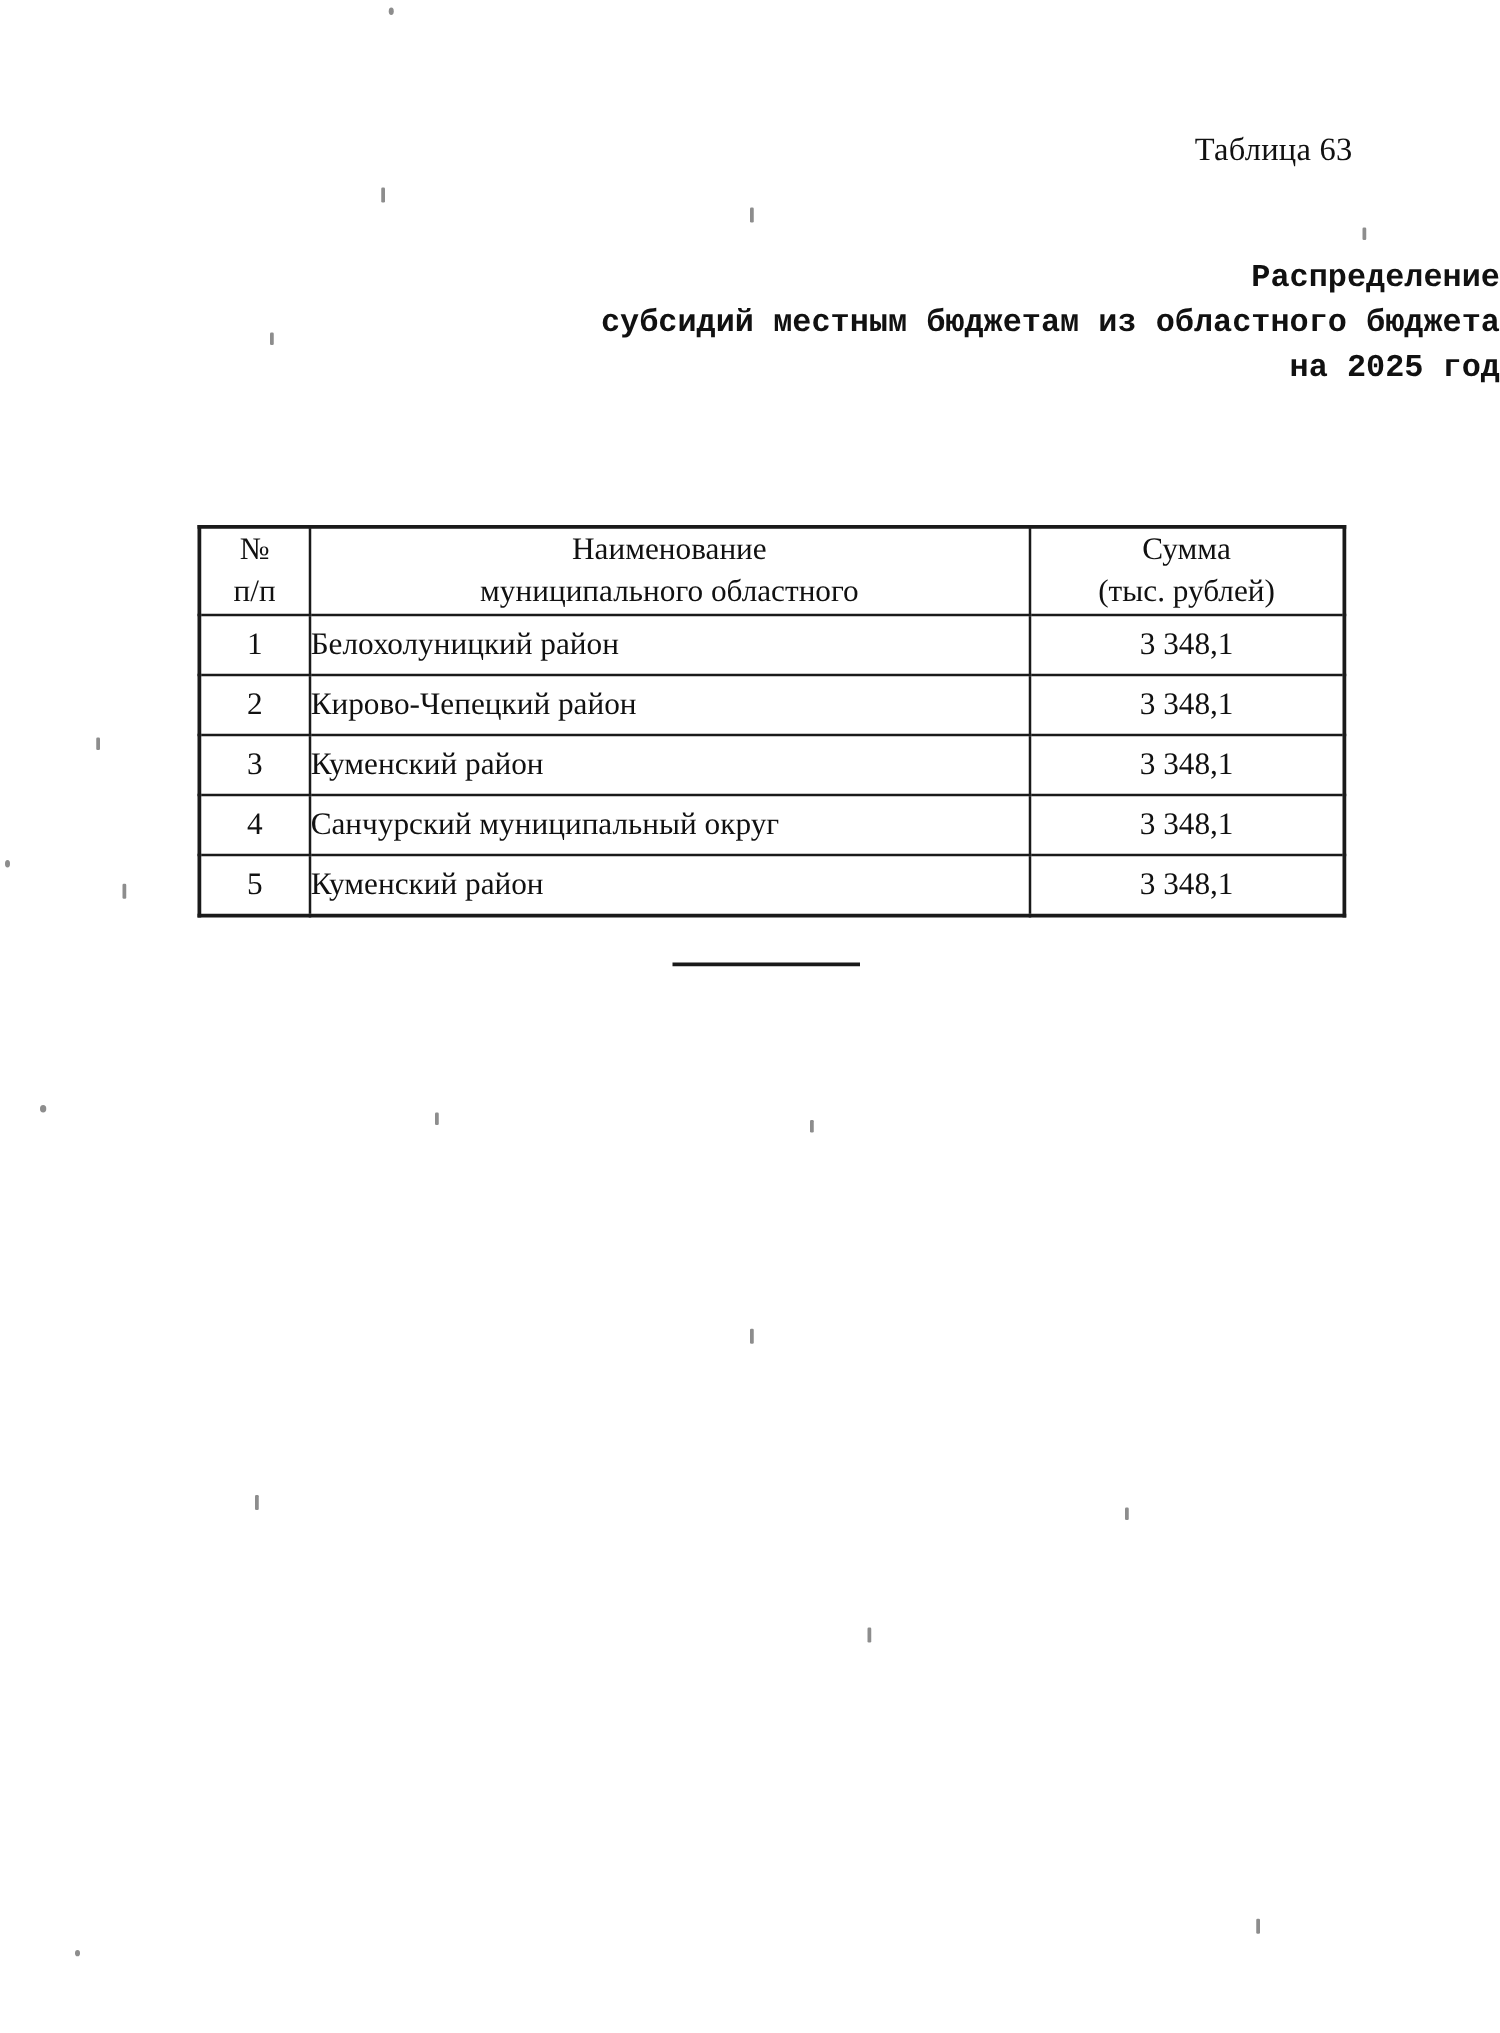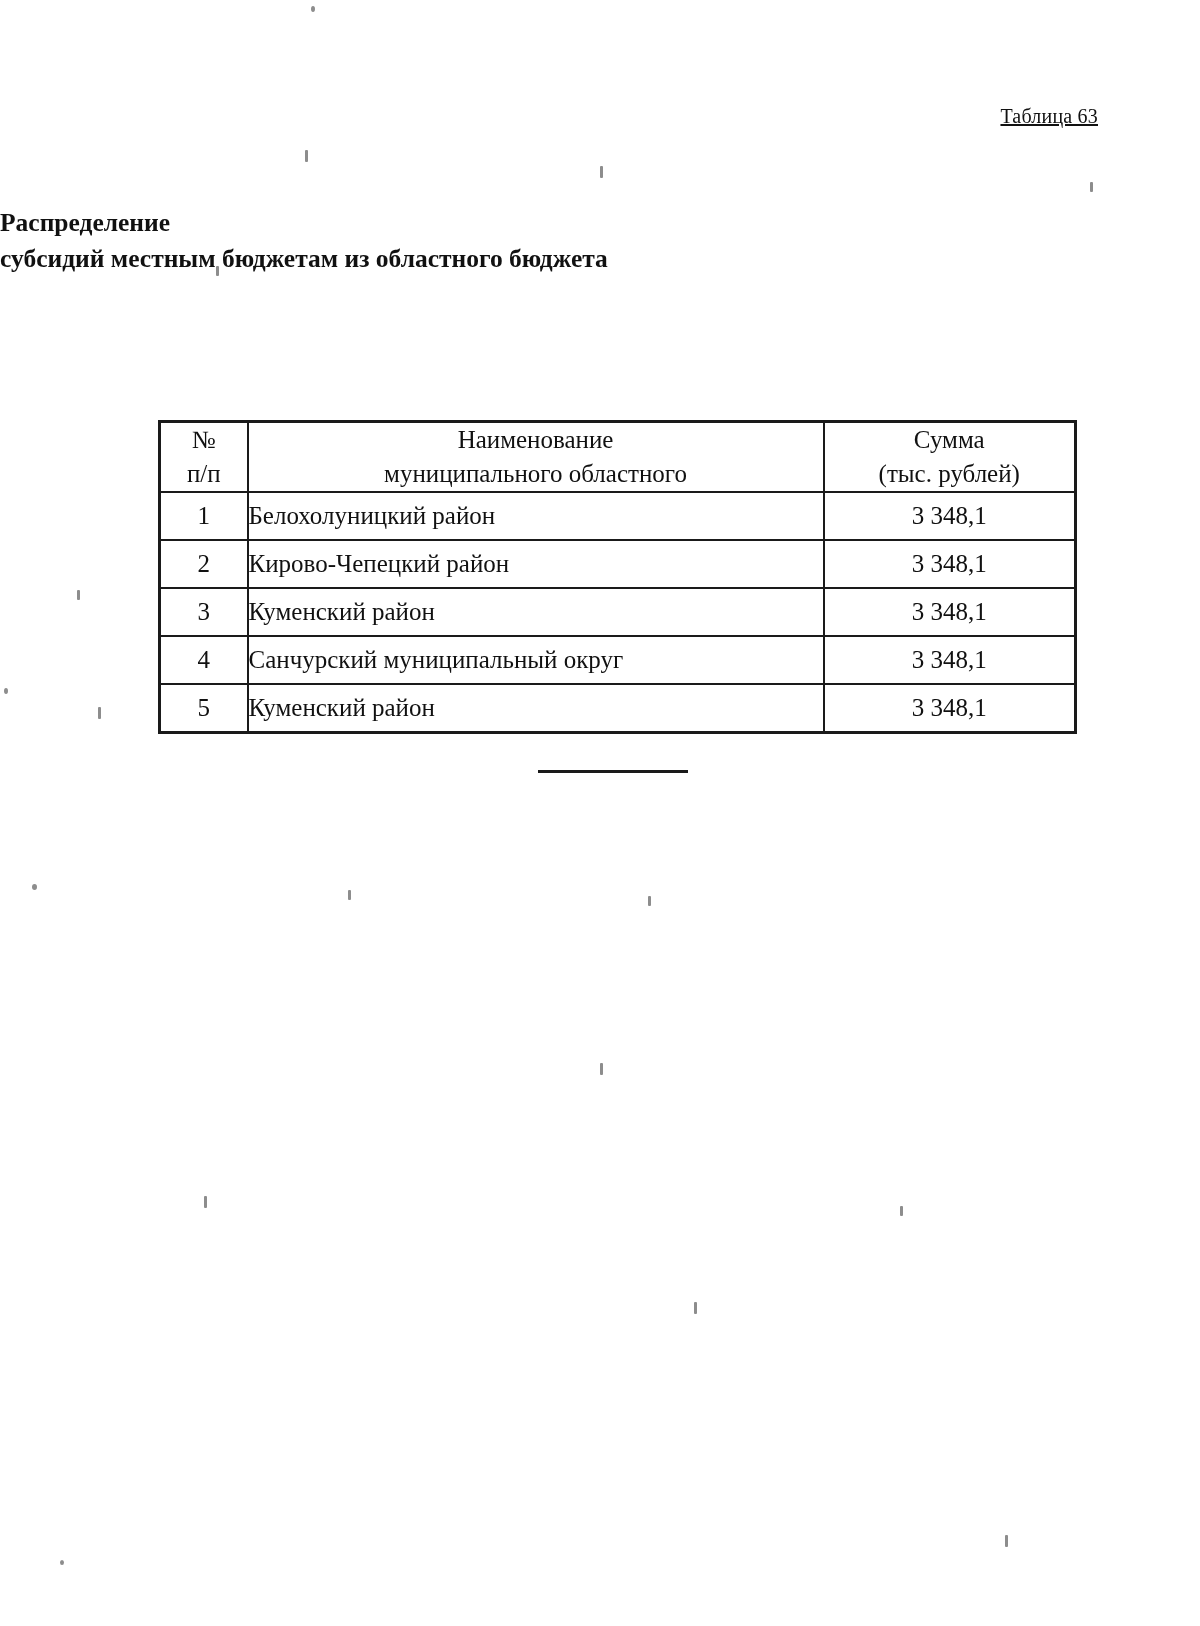--- a/index.html
+++ b/index.html
@@ -18,37 +18,37 @@
 
   .page {
     position: absolute;
     inset: 0;
   }
 
   
   .table-number {
     position: absolute;
     top: 105px;
-    right: 102px;
-    font-size: 20px;
+    right: 118px;
+    font-size: 26px;
     letter-spacing: 0.2px;
     white-space: nowrap;
-    text-decoration: underline;
   }
 
   
   .title-block {
     position: absolute;
     top: 205px;
     left: 0;
     width: 1200px;
-    text-align: left;
+    text-align: right;
     font-weight: bold;
     font-size: 25.5px;
     line-height: 36px;
+    font-family: Liberation Mono, monospace;
   }
   .title-block .line {
     display: block;
     white-space: nowrap;
   }
 
   
   .table-wrap {
     position: absolute;
     top: 420px;
@@ -127,20 +127,21 @@
 </head>
 <body>
 
 <div class="page">
 
   <div class="table-number">Таблица 63</div>
 
   <div class="title-block">
     <span class="line">Распределение</span>
     <span class="line">субсидий местным бюджетам из областного бюджета</span>
+    <span class="line">на 2025 год</span>
   </div>
 
   <div class="table-wrap">
     <table class="subsidy">
       <colgroup>
         <col class="c-num">
         <col class="c-name">
         <col class="c-sum">
       </colgroup>
       <thead>

